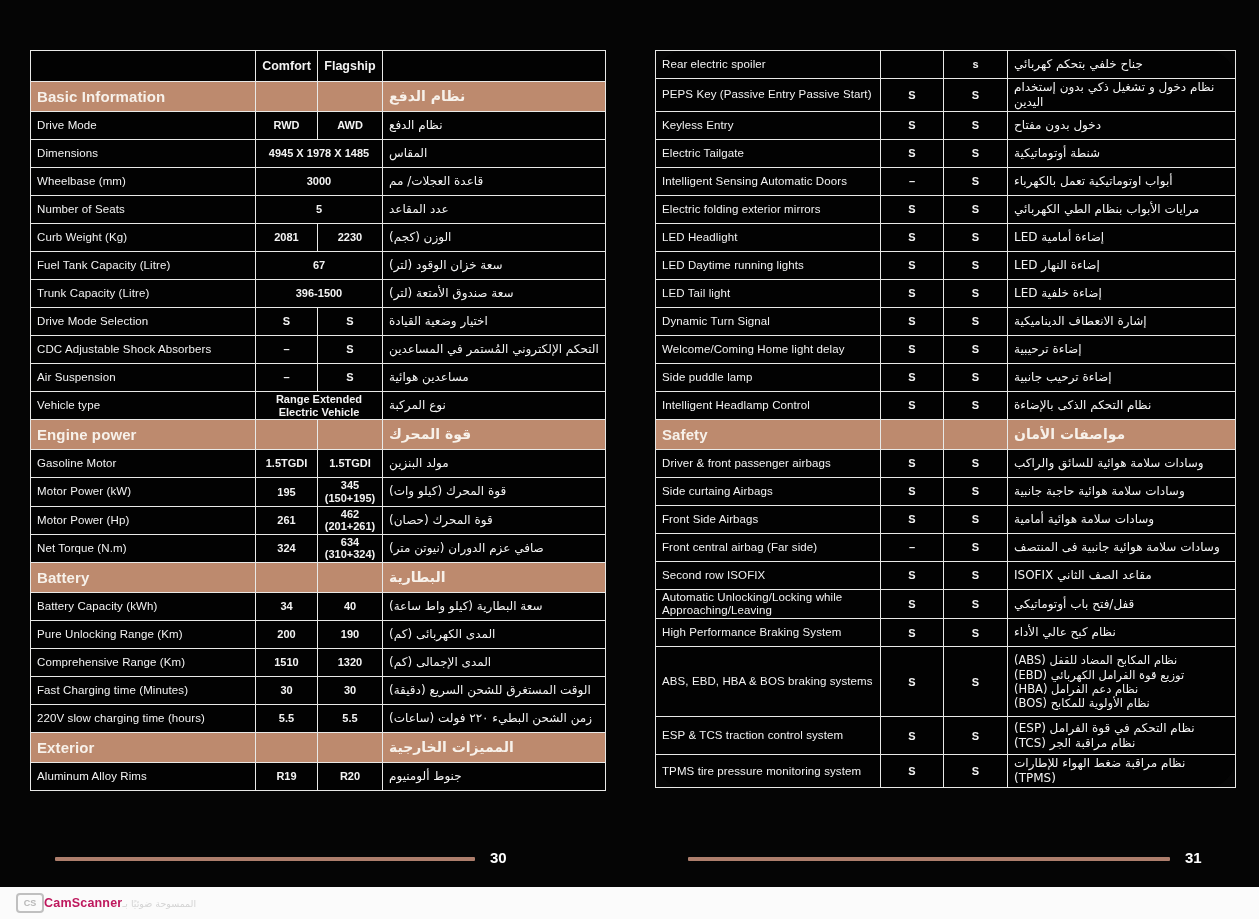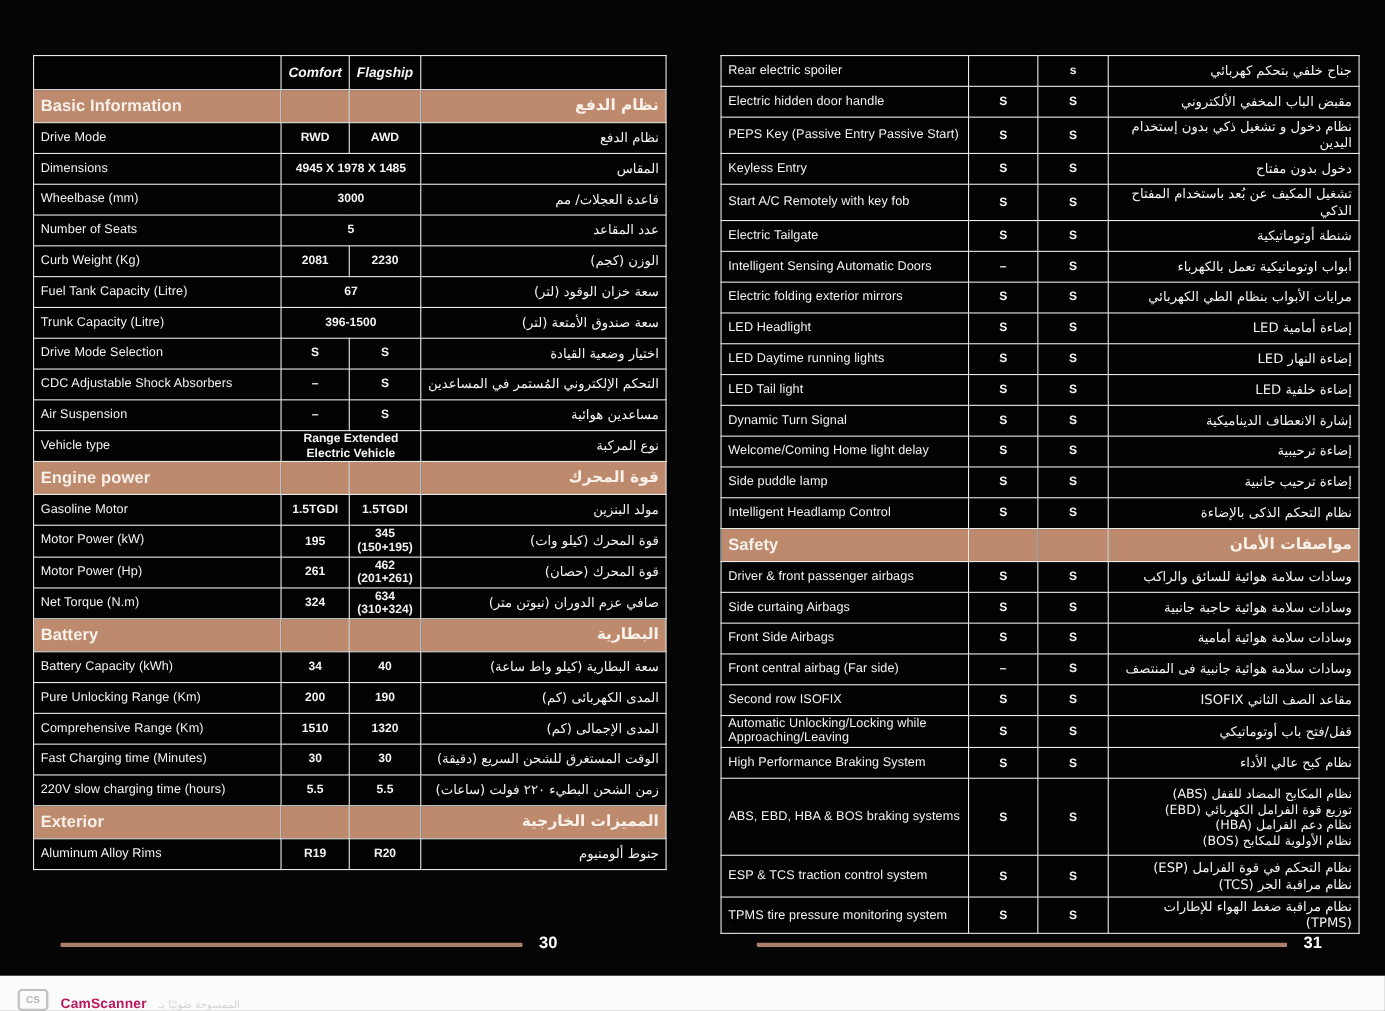--- a/index.html
+++ b/index.html
@@ -5,39 +5,39 @@
   html,body{margin:0;padding:0;background:#000;}
   .canvas{position:relative;width:1259px;height:919px;background:#050505;overflow:hidden;
           font-family:"Liberation Sans",sans-serif;}
   table.spec{position:absolute;top:50px;border-collapse:collapse;table-layout:fixed;background:#020202;}
   #left-table{left:30px;width:575px;}
   #right-table{left:655px;width:580px;border-radius:31px;}
   table.spec td{border:1px solid #e9e9e7;color:#f3f3f3;padding:1px 6px;vertical-align:middle;overflow:hidden;}
   tr.row{height:28px;}
   .en{text-align:left;font-size:11.5px;line-height:1.15;letter-spacing:.1px;}
   .val{text-align:center;font-size:11px;font-weight:bold;white-space:pre-line;line-height:1.15;}
-  .ar{text-align:right;direction:rtl;font-size:12px;font-family:"DejaVu Sans",sans-serif;
+  .ar{text-align:left;direction:rtl;font-size:12px;font-family:"DejaVu Sans",sans-serif;
       white-space:pre-line;line-height:1.25;padding-right:8px;}
   tr.hrow{height:31px;}
-  tr.hrow td{font-weight:bold;font-size:12.5px;text-align:center;font-style:italic;}
+  tr.hrow td{font-weight:bold;font-size:12.5px;text-align:center;}
   tr.section{height:30px;}
   tr.section td{background:#bd8a6e;color:#f7f1ea;}
   tr.section .en{font-size:15px;font-weight:bold;}
   tr.section .ar{font-size:14px;font-weight:bold;}
   tr.tall4{height:70px;}
   tr.tall4 .ar{font-size:11.5px;}
   tr.tall2{height:38px;}
   .page-rule{position:absolute;height:4px;background:#ad7e6c;border-radius:1px;}
   #rule-left{left:55px;top:857px;width:420px;}
   #rule-right{left:688px;top:857px;width:482px;}
   .page-num{position:absolute;color:#fff;font-weight:bold;font-size:15px;}
   #num-left{left:490px;top:849px;}
   #num-right{left:1185px;top:849px;}
   .wm{position:absolute;left:0;top:887px;width:1259px;height:32px;background:#fbfbfb;
-      display:flex;align-items:flex-end;gap:11px;padding-left:16px;box-sizing:border-box;}
+      display:flex;align-items:center;gap:0;padding-left:16px;box-sizing:border-box;}
   .cs-badge{width:24px;height:16px;border:2px solid #c0c0c0;border-radius:4px;color:#b8b8b8;
             font-size:9px;font-weight:bold;display:flex;align-items:center;justify-content:center;}
   .cs-brand{color:#be185d;font-size:12.5px;font-weight:bold;letter-spacing:.2px;}
   .cs-ar{color:#d4d4d4;font-size:9.5px;font-family:"DejaVu Sans",sans-serif;direction:rtl;}
 </style>
 </head>
 <body>
 
 <div class="canvas">
 
@@ -218,42 +218,30 @@
           <col style="width:228px">
         </colgroup>
       <tbody id="right-body">
           <tr class="row">
             <td class="en">Rear electric spoiler</td>
             <td class="val"></td>
             <td class="val">s</td>
             <td class="ar">جناح خلفي بتحكم كهربائي</td>
           </tr>
           <tr class="row">
-            <td class="en">Electric hidden door handle</td>
-            <td class="val">S</td>
-            <td class="val">S</td>
-            <td class="ar">مقبض الباب المخفي الألكتروني</td>
-          </tr>
-          <tr class="row">
             <td class="en">PEPS Key (Passive Entry Passive Start)</td>
             <td class="val">S</td>
             <td class="val">S</td>
             <td class="ar">نظام دخول و تشغيل ذكي بدون إستخدام اليدين</td>
           </tr>
           <tr class="row">
             <td class="en">Keyless Entry</td>
             <td class="val">S</td>
             <td class="val">S</td>
             <td class="ar">دخول بدون مفتاح</td>
-          </tr>
-          <tr class="row">
-            <td class="en">Start A/C Remotely with key fob</td>
-            <td class="val">S</td>
-            <td class="val">S</td>
-            <td class="ar">تشغيل المكيف عن بُعد باستخدام المفتاح الذكي</td>
           </tr>
           <tr class="row">
             <td class="en">Electric Tailgate</td>
             <td class="val">S</td>
             <td class="val">S</td>
             <td class="ar">شنطة أوتوماتيكية</td>
           </tr>
           <tr class="row">
             <td class="en">Intelligent Sensing Automatic Doors</td>
             <td class="val">–</td>

